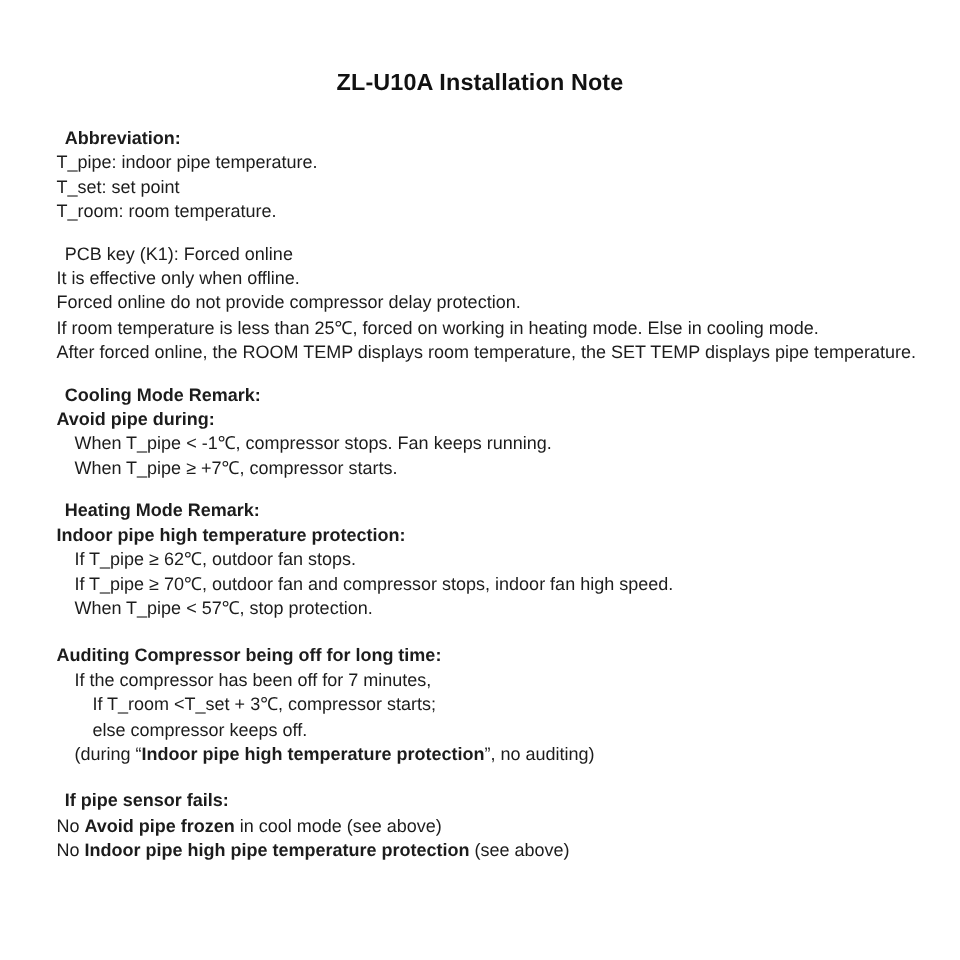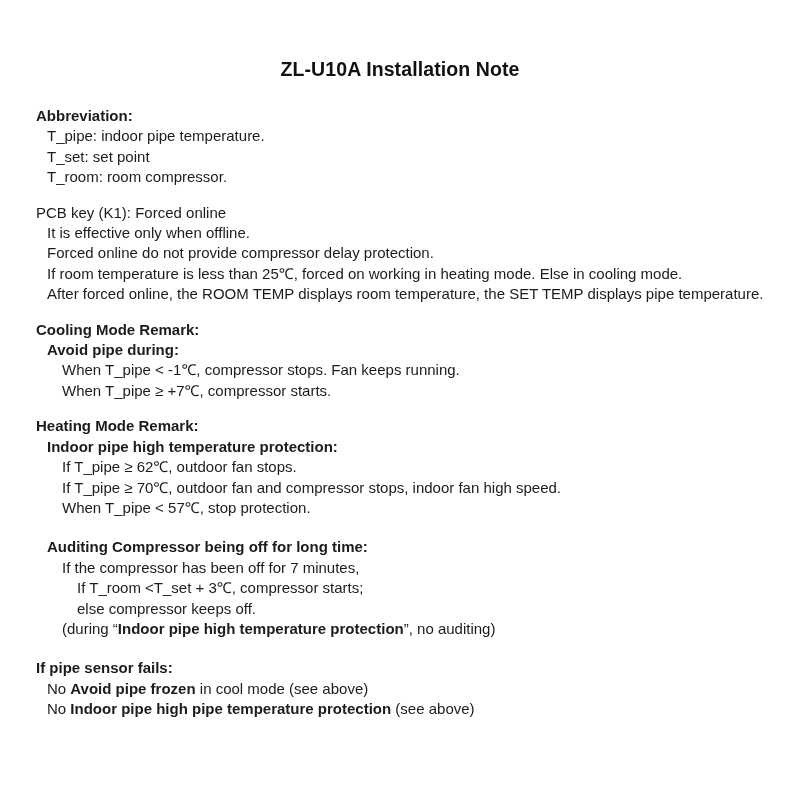--- a/index.html
+++ b/index.html
@@ -45,40 +45,40 @@
     white-space: pre;
     color: #1c1c1c;
   }
   .line.bold {
     font-weight: bold;
   }
   .line b {
     font-weight: bold;
   }
   
-  .ind0 { padding-left: 0px; }
+  .ind0 { padding-left: 0px; margin-left: 18px; }
   .ind1 { padding-left: 11px; }
   .ind2 { padding-left: 26px; }
   .ind3 { padding-left: 41px; }
   .gap-md { height: 15px; }
   .gap-lg { height: 19px; }
 </style>
 </head>
 <body>
 
 <div class="page">
 
   <div class="doc-title">ZL-U10A Installation Note</div>
 
   <div class="body-block">
 
     <div class="line bold ind0">Abbreviation:</div>
     <div class="line ind1">T_pipe: indoor pipe temperature.</div>
     <div class="line ind1">T_set: set point</div>
-    <div class="line ind1">T_room: room compressor.</div>
+    <div class="line ind1">T_room: room temperature.</div>
 
     <div class="gap-md"></div>
 
     <div class="line ind0">PCB key (K1): Forced online</div>
     <div class="line ind1">It is effective only when offline.</div>
     <div class="line ind1">Forced online do not provide compressor delay protection.</div>
     <div class="line ind1">If room temperature is less than 25℃, forced on working in heating mode. Else in cooling mode.</div>
     <div class="line ind1">After forced online, the ROOM TEMP displays room temperature, the SET TEMP displays pipe temperature.</div>
 
     <div class="gap-md"></div>

